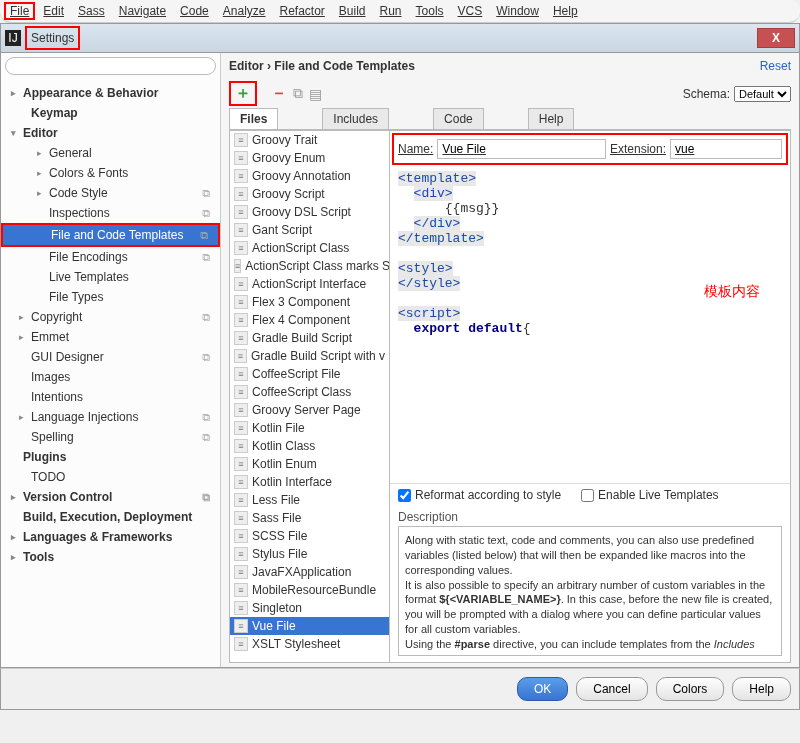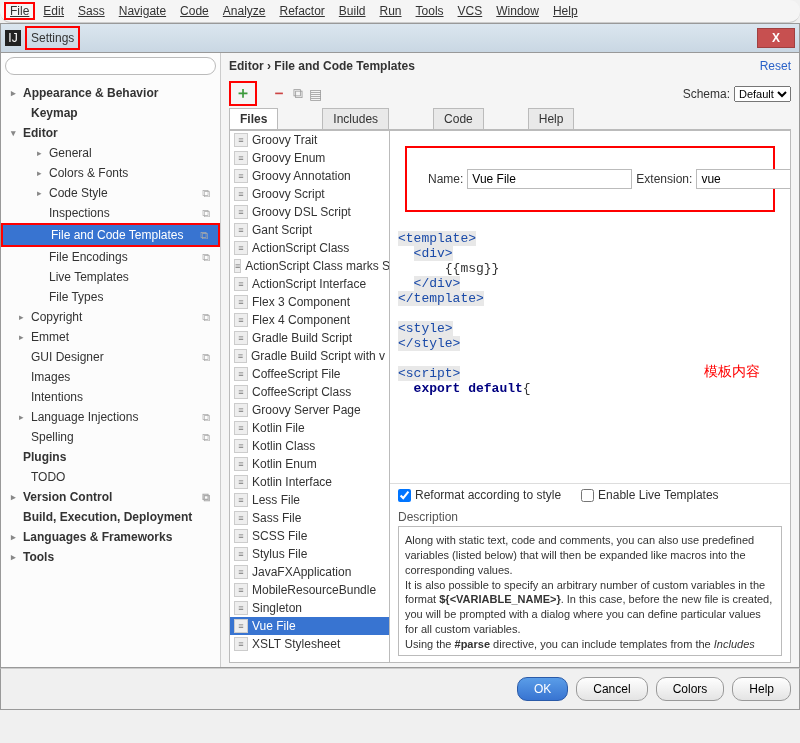--- a/index.html
+++ b/index.html
@@ -38,28 +38,28 @@
 .schema select { font-size: 11px; }
 .tabs { display: flex; border-bottom: 1px solid #bbb; margin: 0 8px; gap: 45px; }
 .tab { padding: 3px 10px; border: 1px solid #bbb; border-bottom: none; background: #e9e9e9; margin-right: -1px; cursor: pointer; }
 .tab.active { background: #fff; font-weight: bold; }
 .split { display: flex; flex: 1; overflow: hidden; margin: 0 8px 4px 8px; border: 1px solid #bbb; }
 .file-list { width: 160px; border-right: 1px solid #bbb; overflow-y: auto; background: #fff; }
 .file-item { padding: 2px 4px; display: flex; align-items: center; gap: 4px; cursor: pointer; white-space: nowrap; }
 .file-item.selected { background: #3874d1; color: #fff; }
 .file-ic { width: 14px; height: 14px; display: inline-flex; align-items: center; justify-content: center; font-size: 9px; background: #eee; border: 1px solid #ccc; color: #777; }
 .editor-pane { flex: 1; display: flex; flex-direction: column; background: #fff; overflow: hidden; }
-.name-row { display: flex; align-items: center; gap: 4px; padding: 21px; border: 2px solid red; margin: 15px; }
+.name-row { display: flex; align-items: center; gap: 4px; padding: 4px; border: 2px solid red; margin: 2px; text-decoration: underline; }
 .name-row input { border: 1px solid #bbb; padding: 2px 4px; font-size: 12px; }
 .name-row .nm { flex: 1; }
-.name-row .ex { width: 104px; }
+.name-row .ex { width: 112px; }
 .code-area { font-family: "Courier New", monospace; font-size: 13px; padding: 4px 8px; white-space: pre; overflow: auto; position: relative; flex: 1; min-height: 0; }
 .tag { color: #1a4aa8; background: #e8e8e8; }
 .kw { color: #000080; font-weight: bold; }
-.anno { position: absolute; right: 30px; top: 136px; color: red; font-family: "Segoe UI"; font-size: 14px; }
+.anno { position: absolute; right: 30px; top: 116px; color: red; font-family: "Segoe UI"; font-size: 14px; }
 .chk-row { padding: 4px 8px; display: flex; gap: 20px; align-items: flex-end; border-top: 1px solid #ddd; }
 .chk-row label { display: flex; align-items: center; gap: 4px; }
 .desc-lbl { padding: 4px 8px 0 8px; color: #555; }
 .desc-box { margin: 2px 8px 6px 8px; border: 1px solid #bbb; padding: 6px; background: #fff; font-size: 11px; line-height: 1.35; overflow: auto; height: 130px; }
 .desc-box b { font-weight: bold; }
 .desc-box i { font-style: italic; }
 .button-row { display: flex; gap: 8px; justify-content: flex-end; padding: 8px; background: #f0f0f0; border: 1px solid #999; border-top: 1px solid #ccc; }
 .btn { padding: 4px 16px; border: 1px solid #999; background: linear-gradient(#fefefe,#e4e4e4); border-radius: 10px; cursor:pointer; font-size:12px; }
 .btn.primary { background: linear-gradient(#5a9de8,#3874d1); color: #fff; border-color: #2a5aa8; }
 </style>

